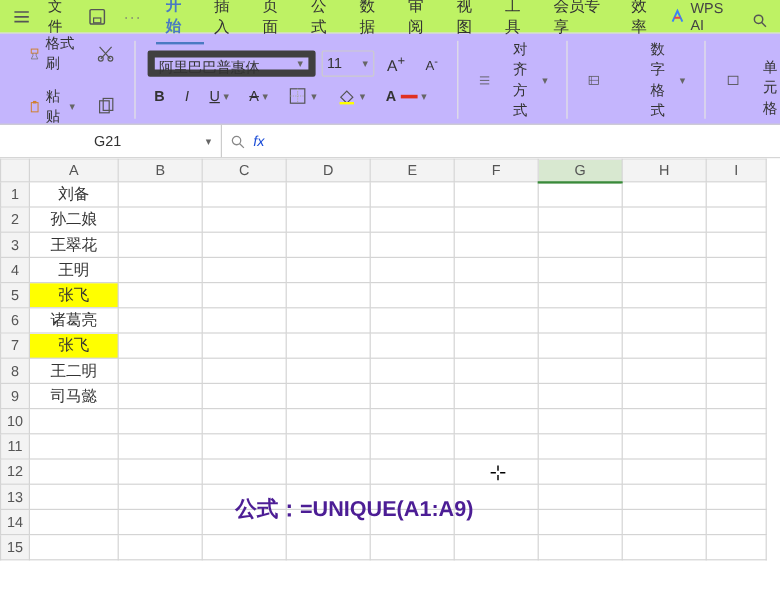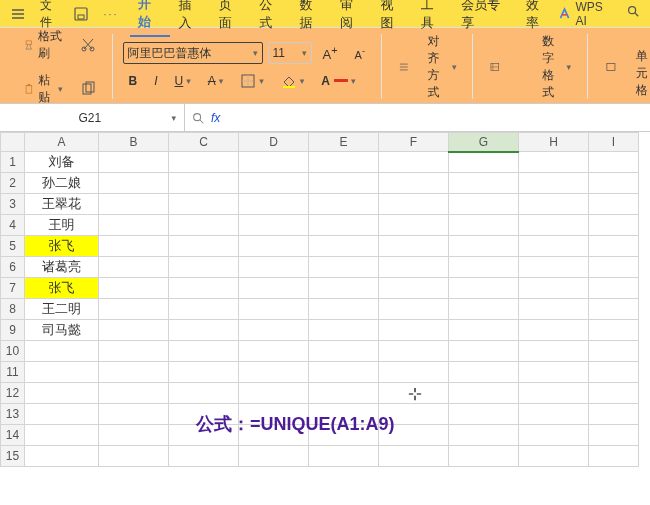--- a/index.html
+++ b/index.html
@@ -1,37 +1,37 @@
 <!DOCTYPE html>
 <html><head>
 <meta charset="utf-8">
 <style>
 * { margin:0; padding:0; box-sizing:border-box; font-family:"Microsoft YaHei","SimSun",Arial,sans-serif; }
 body { background:#fff; width:650px; height:505px; overflow:hidden; font-size:12px; color:#333; }
 
 
-.menubar { height:28px; background:#fde047; display:flex; align-items:center; border-bottom:1px solid #e0e0e0; padding:0 4px; }
+.menubar { height:28px; background:#bef264; display:flex; align-items:center; border-bottom:1px solid #e0e0e0; padding:0 4px; }
 .menu-left { display:flex; align-items:center; gap:2px; }
 .menu-btn { padding:4px 6px; display:flex; align-items:center; gap:2px; cursor:pointer; border-radius:3px; }
 .tabs { display:flex; align-items:center; margin-left:6px; }
 .tab { padding:4px 8px; cursor:pointer; font-size:13px; color:#333; }
 .tab.active { color:#4a7ac2; font-weight:bold; border-bottom:2px solid #4a7ac2; }
-.menu-right { margin-left:auto; display:flex; align-items:flex-start; gap:6px; }
+.menu-right { margin-left:auto; display:flex; align-items:flex-end; gap:6px; }
 .wps-ai { color:#444; font-size:12px; display:flex; align-items:center; gap:4px; }
 .ai-mark { width:14px; height:14px; display:inline-block; }
 .search-ico { width:14px; height:14px; }
 
 
-.ribbon { height:76px; background:#fdba74; border-bottom:1px solid #ccc; display:flex; padding:6px 8px 4px 8px; gap:0; }
+.ribbon { height:76px; background:#c4b5fd; border-bottom:1px solid #ccc; display:flex; padding:6px 8px 4px 8px; gap:0; }
 .group { display:flex; flex-direction:column; justify-content:center; padding:0 10px; border-right:1px solid #e3e3e3; }
 .group:last-child { border-right:none; }
 .row { display:flex; align-items:center; gap:5px; margin:1px 0;}
 .ctl { display:flex; align-items:center; gap:3px; padding:3px 5px; border:1px solid transparent; border-radius:3px; cursor:pointer; font-size:12px; }
 .ico { width:16px; height:16px; display:inline-flex; align-items:center; justify-content:center; }
-.font-name { width:140px; height:22px; display:flex; align-items:center; justify-content:space-between; padding:0 4px; border:1px solid #404040; border-radius:2px; }
+.font-name { width:140px; height:22px; display:flex; align-items:flex-start; justify-content:space-between; padding:0 4px; border:6px solid #404040; border-radius:2px; }
 .font-size { width:44px; height:22px; display:flex; align-items:center; justify-content:space-between; padding:0 4px; border:1px solid #ccc; border-radius:2px; }
 .caret { font-size:9px; color:#666; }
 .big-btn { display:flex; flex-direction:row; align-items:center; gap:18px; padding:4px 6px; cursor:pointer; border-radius:3px; }
 .big-ico { width:22px; height:22px; }
 .fmt-ico { width:16px; height:16px; }
 
 
 .namebar { height:28px; border-bottom:1px solid #ccc; display:flex; align-items:center; }
 .namebox { width:185px; border-right:1px solid #ccc; height:100%; display:flex; align-items:center; padding:0 8px; justify-content:center; font-size:12px; }
 .namebox-inner { flex:1; text-align:center; }

